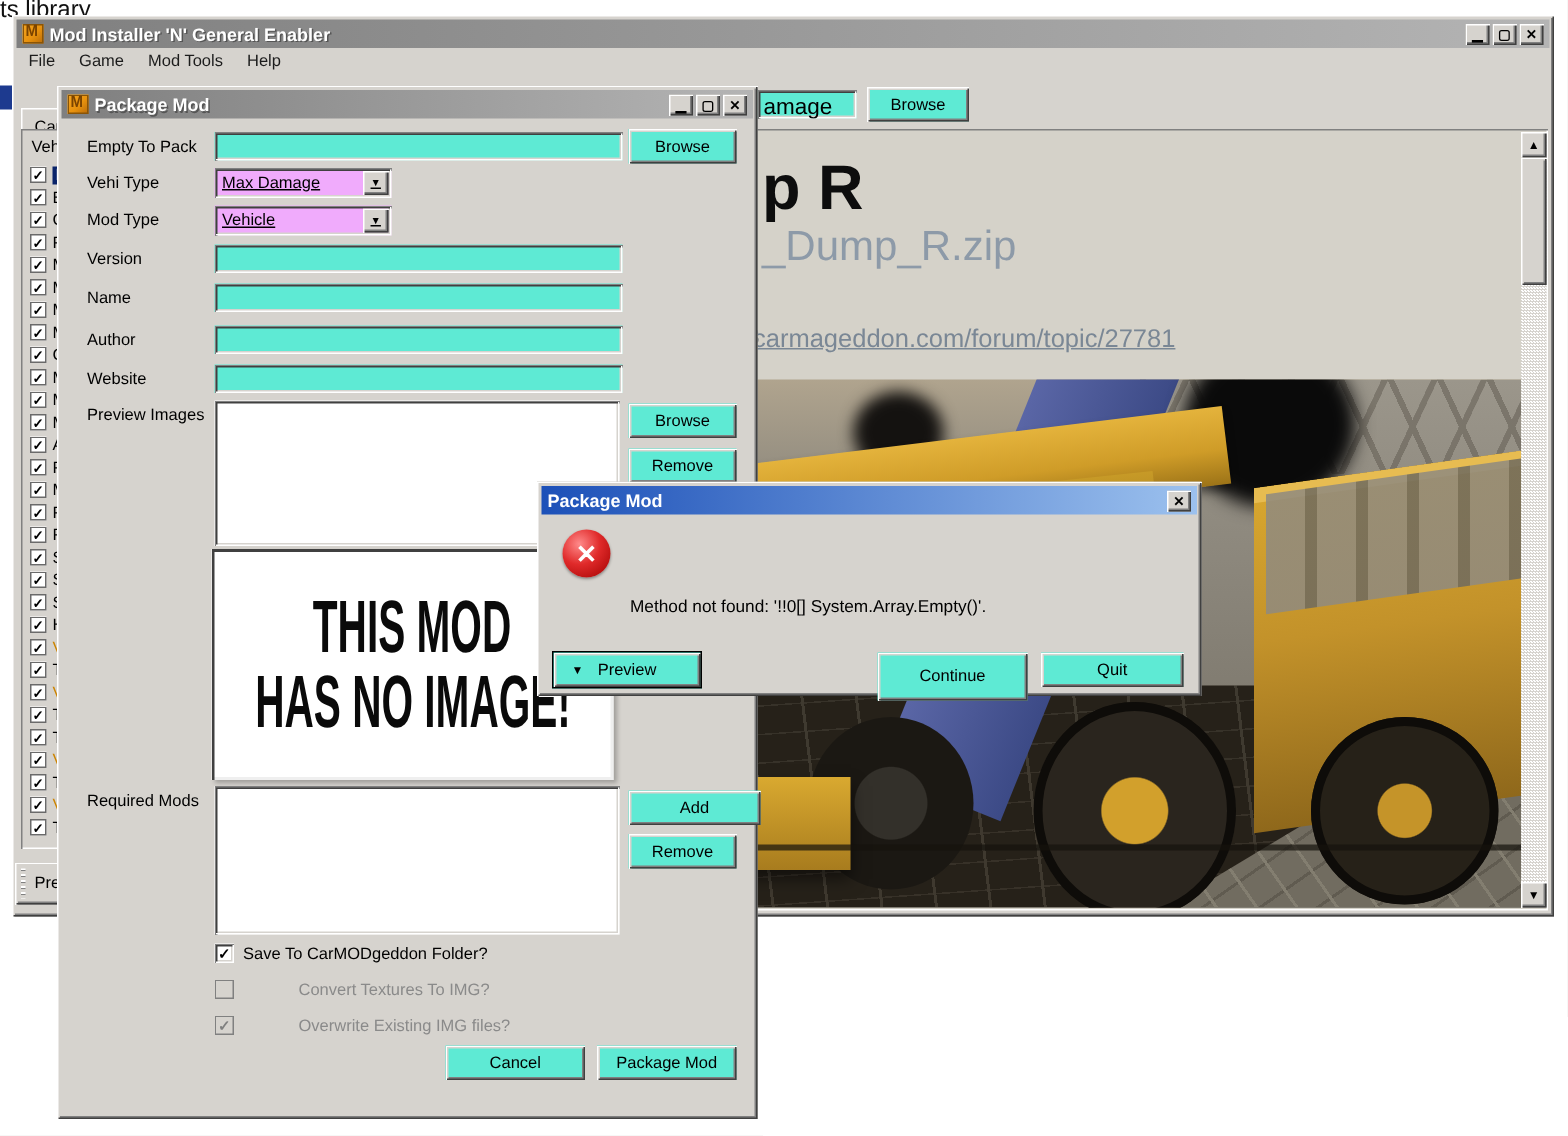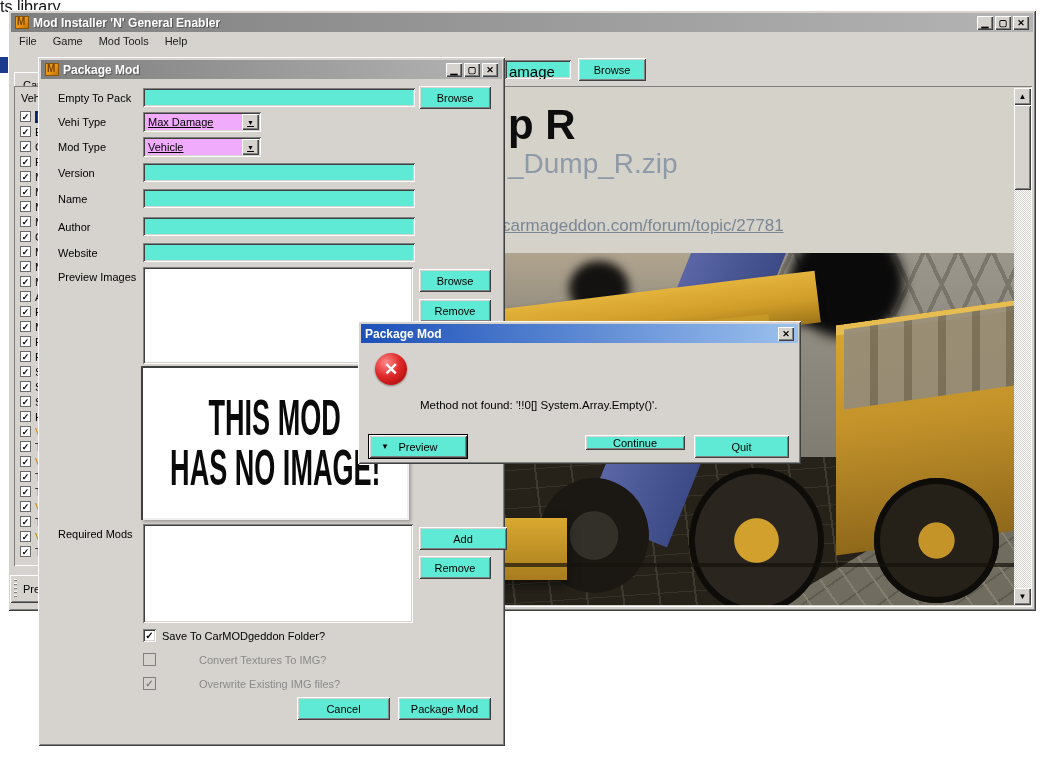--- a/index.html
+++ b/index.html
@@ -423,21 +423,21 @@
       <span class="tb-btns">
         <span class="tb-btn">✕</span>
       </span>
     </div>
     <div class="err-icon" style="left:17px; top:32px;"></div>
     <div style="position:absolute; left:62px; top:78px; width:356px; font-size:11.5px;">Method not found: '!!0[] System.Array.Empty()'.</div>
     <div class="btn btn-focus" style="left:10px; top:113px; width:100px; height:25px;">
       <span style="position:absolute; left:12px; font-size:8px;">▼</span>
       <span>Preview</span>
     </div>
-    <div class="btn" style="left:227px; top:114px; width:100px; height:15px;">
+    <div class="btn" style="left:227px; top:114px; width:100px; height:32px;">
         <span>Continue</span>
       </div>
     <div class="btn" style="left:336px; top:114px; width:95px; height:23px;">
         <span>Quit</span>
       </div>
   </div>
 
 </div>
 
 </body></html>

